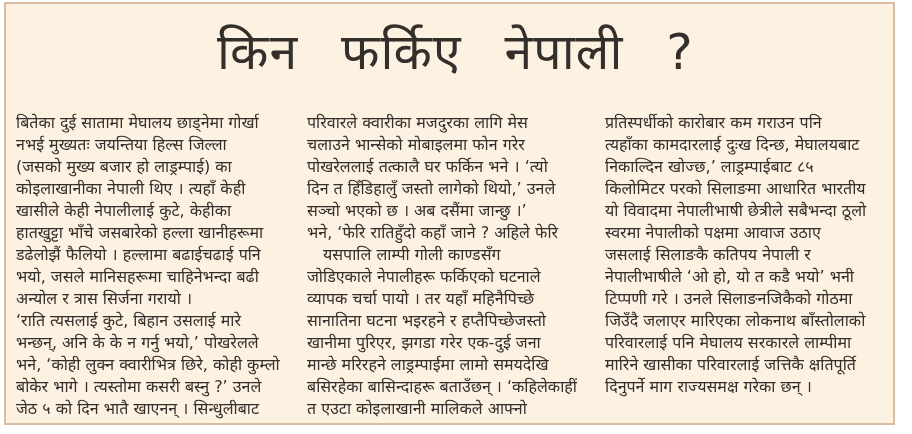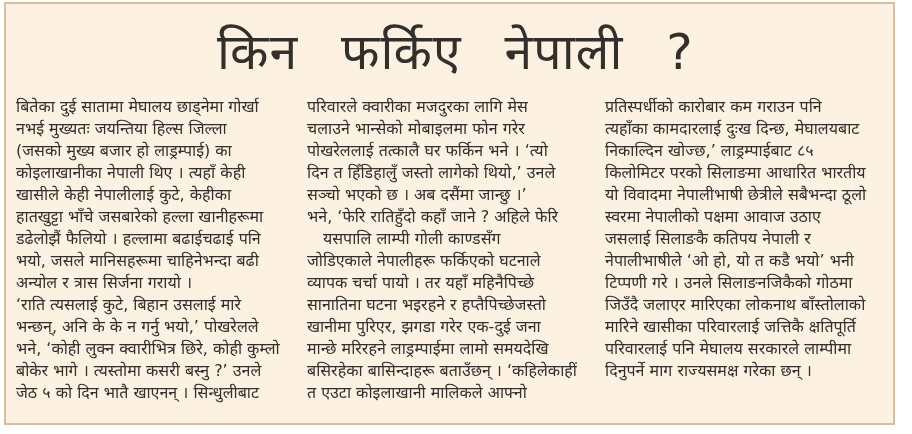--- a/index.html
+++ b/index.html
@@ -30,21 +30,21 @@
     text-align:center;
     font-size:50px;
     font-weight:500;
     letter-spacing:1px;
     word-spacing:26px;
     color:var(--text);
     white-space:nowrap;
   }
   .columns{
     position:absolute;
-    left:10px;top:92px;
+    left:10px;top:108px;
     display:grid;
     grid-template-columns:285px 292px 292px;
     column-gap:6px;
   }
   .column{
     overflow:hidden;
     height:312px;
   }
   .line{
     height:22px;
@@ -96,18 +96,18 @@
         <div class="line">प्रतिस्पर्धीको कारोबार कम गराउन पनि</div>
         <div class="line">त्यहाँका कामदारलाई दुःख दिन्छ, मेघालयबाट</div>
         <div class="line">निकाल्दिन खोज्छ,’ लाड्रम्पाईबाट ८५</div>
         <div class="line">किलोमिटर परको सिलाङमा आधारित भारतीय</div>
         <div class="line">यो विवादमा नेपालीभाषी छेत्रीले सबैभन्दा ठूलो</div>
         <div class="line">स्वरमा नेपालीको पक्षमा आवाज उठाए</div>
         <div class="line">जसलाई सिलाङकै कतिपय नेपाली र</div>
         <div class="line">नेपालीभाषीले ‘ओ हो, यो त कडै भयो’ भनी</div>
         <div class="line">टिप्पणी गरे । उनले सिलाङनजिकैको गोठमा</div>
         <div class="line">जिउँदै जलाएर मारिएका लोकनाथ बाँस्तोलाको</div>
+        <div class="line">परिवारलाई पनि मेघालय सरकारले लाम्पीमा</div>
         <div class="line">मारिने खासीका परिवारलाई जत्तिकै क्षतिपूर्ति</div>
-        <div class="line">परिवारलाई पनि मेघालय सरकारले लाम्पीमा</div>
         <div class="line">दिनुपर्ने माग राज्यसमक्ष गरेका छन् ।</div>
       </div>
   </div>
 </div>
 
 </body></html>

